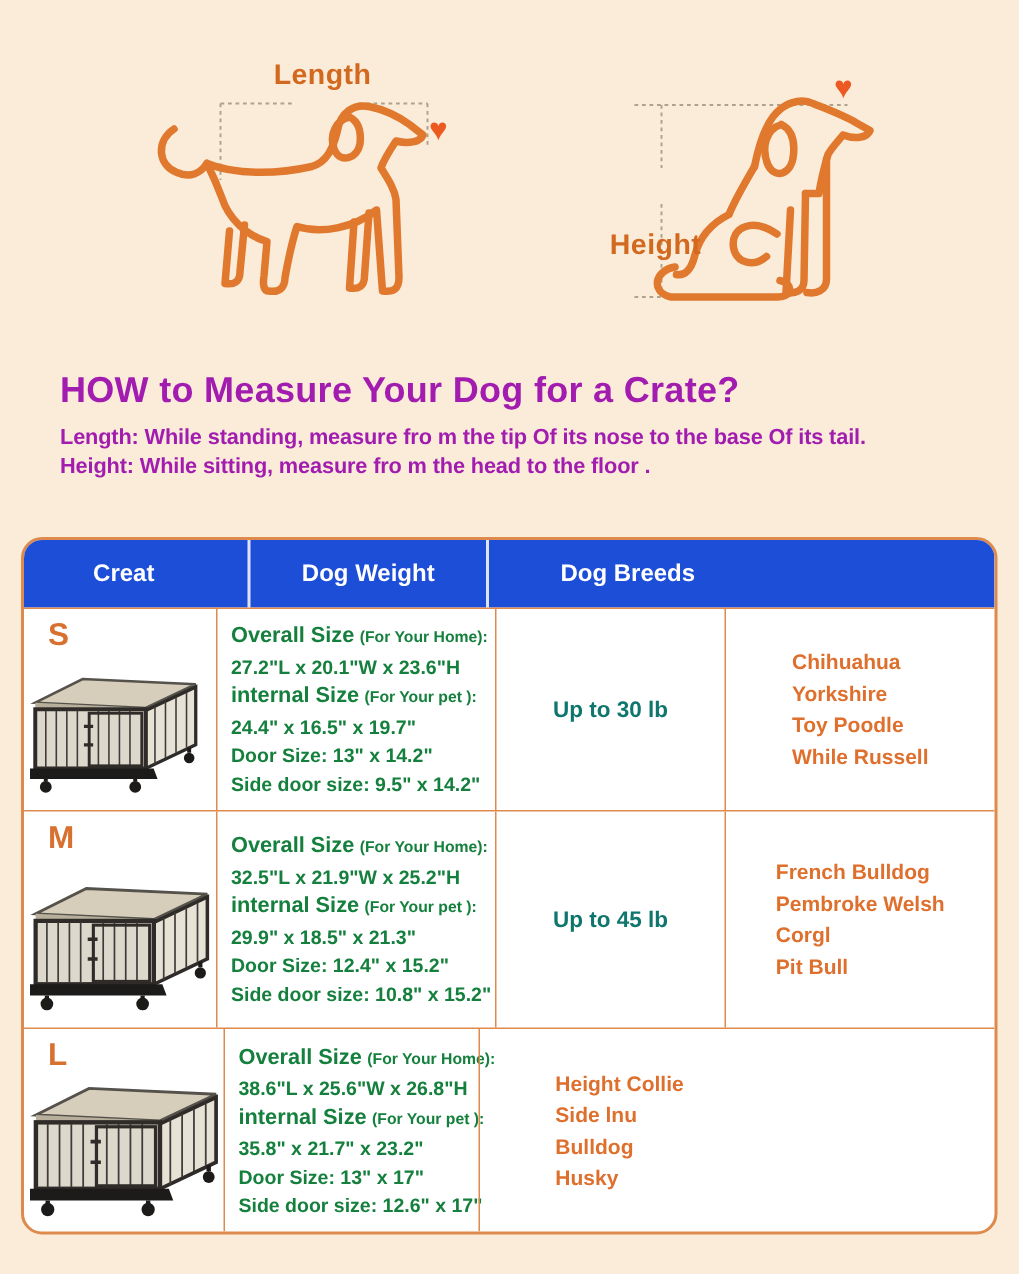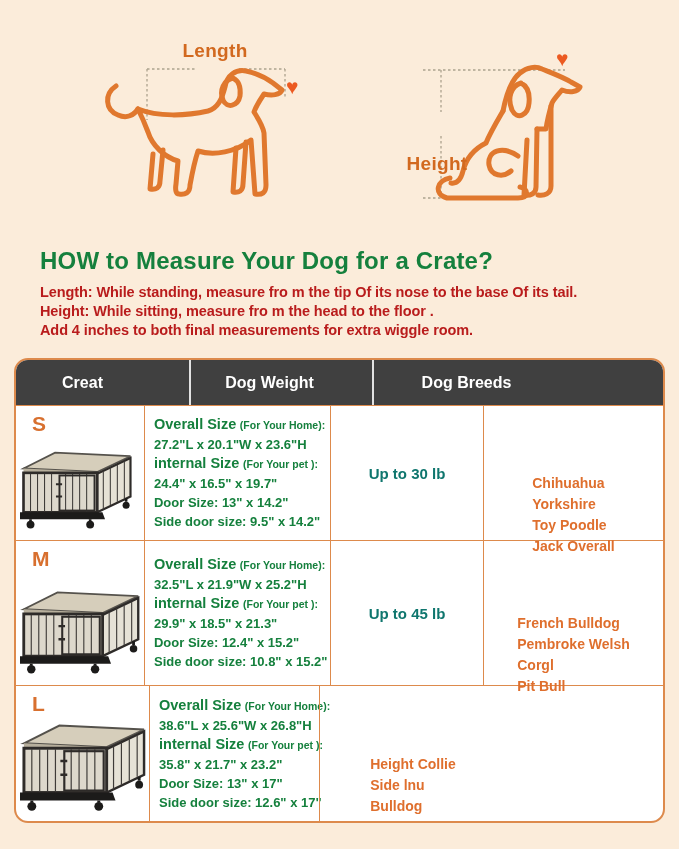--- a/index.html
+++ b/index.html
@@ -25,35 +25,35 @@
   .measure-label.height { left:4px;  top:84px; width:86px;margin-top:41px; }
   .heart {
     position:absolute; color:#ec5a21; font-size:21px; line-height:1;
   }
   .heart.h-stand { left:186px; top:48px; }
   .heart.h-sit   { left:166px; top:20px; }
 
   
   .page-title {
     margin:12px 0 8px 28px;
-    font-size:24px; font-weight:800; color:#15803d; letter-spacing:.2px;
+    font-size:24px; font-weight:800; color:#a21caf; letter-spacing:.2px;
   }
   .intro { margin-left:28px; margin-right:16px; }
   .intro-line {
-    font-size:14.5px; font-weight:700; color:#b91c1c; line-height:19px;
+    font-size:14.5px; font-weight:700; color:#a21caf; line-height:19px;
     letter-spacing:-0.1px;
   }
 
   
   .crate-table {
     position:absolute; left:14px; top:358px; width:651px;
     border:2px solid #dd8a4c; border-radius:14px; overflow:hidden;
     background:#ffffff;
   }
-  .t-head { display:flex; background:#404040; height:45px;gap:24px; }
+  .t-head { display:flex; background:#1d4ed8; height:45px; }
   .t-head-cell {
     display:flex; align-items:center; justify-content:center;
     color:#ffffff; font-weight:bold; font-size:16px;
   }
   .t-head-cell + .t-head-cell { border-left:2px solid rgba(255,255,255,.85); }
   .t-row { display:flex; border-top:1px solid #dd8a4c; }
   .t-cell { position:relative; }
   .t-cell + .t-cell { border-left:1px solid #dd8a4c; }
   .c1 { width:133px; } .c2 { width:170px; } .c3 { width:159px;margin-left:16px; } .c4 { width:187px; }
   .r1 { height:135px; } .r2 { height:145px; } .r3 { height:136px; }
@@ -70,21 +70,21 @@
   }
   .sz-line { font-size:13px; font-weight:bold; line-height:19px; white-space:nowrap; }
   .sz-big  { font-size:14.5px; font-weight:bold; }
   .sz-note { font-size:10.5px; font-weight:bold; }
 
   .weight-cell {
     display:flex; align-items:center; justify-content:center;
     height:100%; font-size:15px; font-weight:bold; color:#0f766e;
   }
   .breeds-cell {
-    display:flex; align-items:center; justify-content:center; height:100%;margin-top:42px;
+    display:flex; align-items:center; justify-content:center; height:100%;
   }
   .breeds-list { text-align:left; }
   .breed-line {
     font-size:14px; font-weight:bold; color:#df6f2d; line-height:21px; white-space:nowrap;
   }
 
   svg .dogline { fill:none; stroke:#e0782e; stroke-width:5; stroke-linecap:round; stroke-linejoin:round; }
   svg .mline   { fill:none; stroke:#aca28e; stroke-width:1.3; stroke-dasharray:2.5 2.5; }
 </style>
 </head>
@@ -160,21 +160,20 @@
       </svg>
       <div class="measure-label height">Height</div>
       <span class="heart h-sit">♥</span>
     </div>
   </section>
 
   <h1 class="page-title">HOW to Measure Your Dog for a Crate?</h1>
   <div class="intro">
     <div class="intro-line">Length: While standing, measure fro m the tip Of its nose to the base Of its tail.</div>
     <div class="intro-line">Height: While sitting, measure fro m the head to the floor .</div>
-    <div class="intro-line">Add 4 inches to both final measurements for extra wiggle room.</div>
   </div>
 
   <div class="crate-table">
 
     <div class="t-head">
       <div class="t-head-cell c1">Creat</div>
       <div class="t-head-cell c3">Dog Weight</div>
       <div class="t-head-cell c4">Dog Breeds</div>
     </div>
 
@@ -209,21 +208,21 @@
       </div>
       <div class="t-cell c3">
         <div class="weight-cell">Up to 30 lb</div>
       </div>
       <div class="t-cell c4">
         <div class="breeds-cell">
             <div class="breeds-list">
           <div class="breed-line">Chihuahua</div>
           <div class="breed-line">Yorkshire</div>
           <div class="breed-line">Toy Poodle</div>
-          <div class="breed-line">Jack Overall</div>
+          <div class="breed-line">While Russell</div>
         </div>
           </div>
       </div>
     </div>
 
     <div class="t-row r2">
       <div class="t-cell c1">
         <span class="size-letter">M</span>
         <svg class="crate-pic" width="122" height="98" viewBox="0 0 130 100">
           <polygon points="4,30 40,12 126,16 88,34" fill="#d6cebb" stroke="#55524c" stroke-width="2"></polygon>

